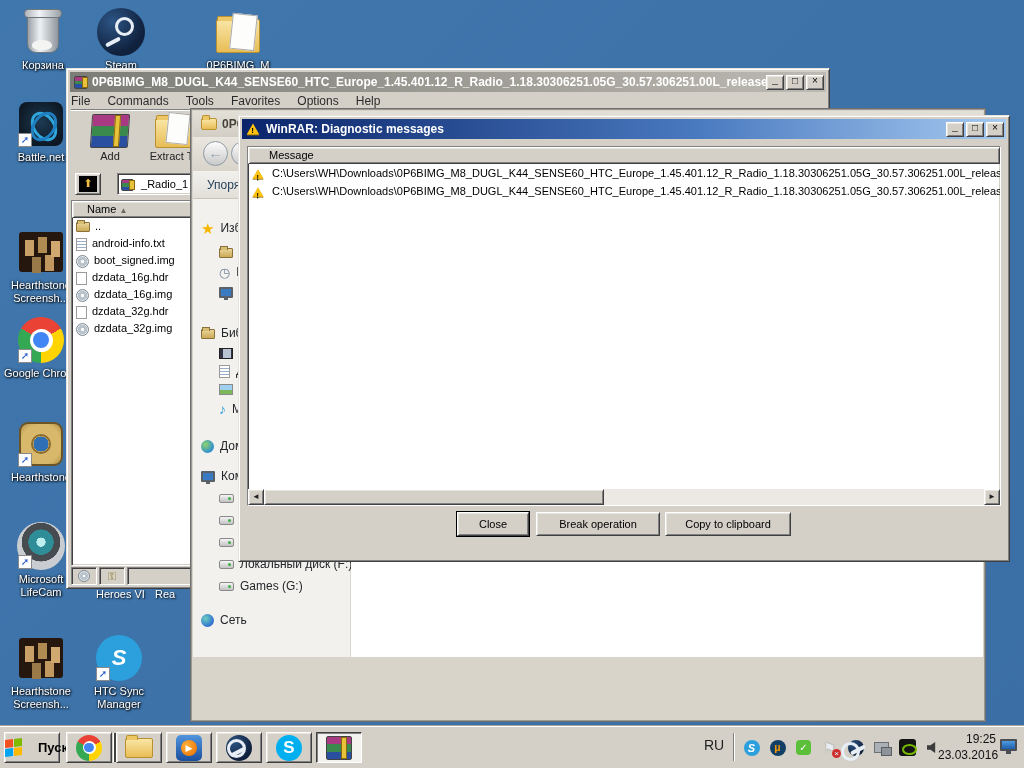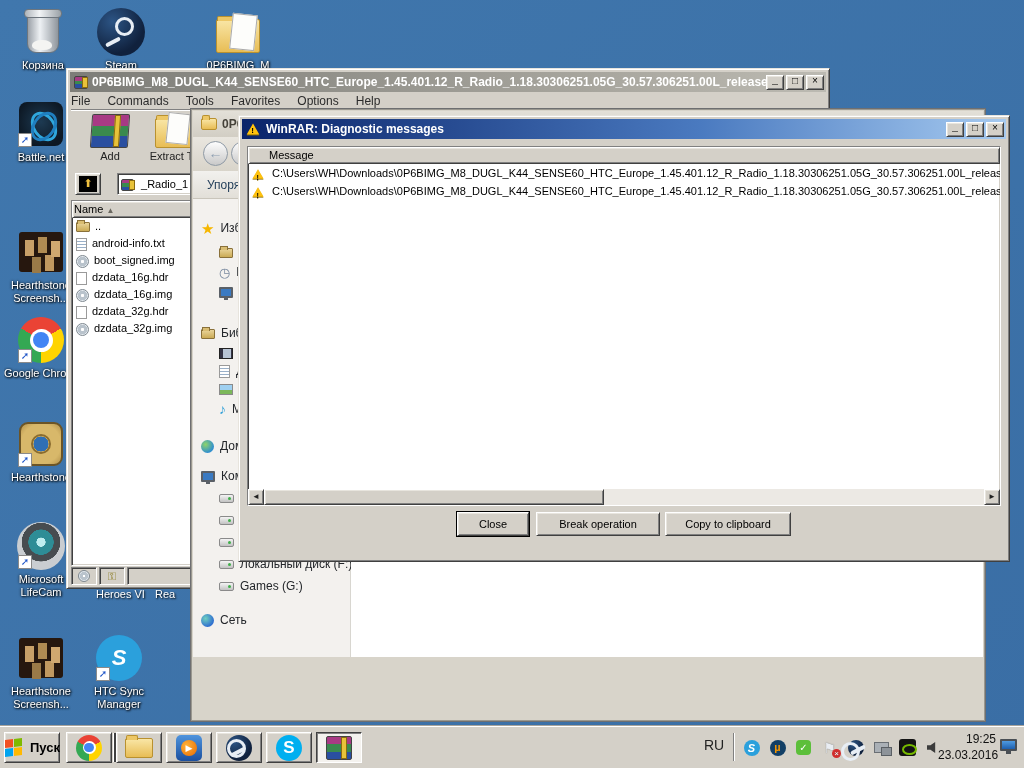--- a/index.html
+++ b/index.html
@@ -233,21 +233,21 @@
     <span class="btn3d abs" style="left:4px;top:3px;width:26px;height:22px;text-align:center;">
       <span style="display:inline-block;width:18px;height:16px;background:#000;color:#f0c040;font-size:11px;line-height:15px;margin-top:2px;">⬆</span>
     </span>
     <span class="sunk abs" style="left:46px;top:3px;width:130px;height:22px;line-height:20px;padding-left:3px;white-space:nowrap;overflow:hidden;">
       <span class="icon-rarbooks mini" style="width:13px;height:12px;margin-right:4px;"></span>
       <span style="font-size:11px;">_Radio_1</span>
     </span>
   </div>
   <div class="sunk abs" style="left:4px;top:131px;right:4px;bottom:22px;overflow:hidden;">
     <div style="height:17px;border-bottom:1px solid #aaa;display:flex;">
-      <span class="btn3d" style="width:132px;height:17px;line-height:15px;padding-left:1px;border-width:1px;">
+      <span class="btn3d" style="width:132px;height:17px;line-height:15px;padding-left:14px;border-width:1px;">
         <span>Name</span>
         <span style="color:#6a675f;font-size:8px;"> ▲</span>
       </span>
       <span class="btn3d" style="flex:1;height:17px;border-width:1px;"></span>
     </div>
     <div class="wr-row"><span class="mini mi-folder"></span><span>..</span></div>
     <div class="wr-row"><span class="mini mi-text"></span><span>android-info.txt</span></div>
     <div class="wr-row"><span class="mini mi-disc"></span><span>boot_signed.img</span></div>
     <div class="wr-row"><span class="mini mi-page"></span><span>dzdata_16g.hdr</span></div>
     <div class="wr-row"><span class="mini mi-disc"></span><span>dzdata_16g.img</span></div>
@@ -323,21 +323,21 @@
     </div>
   </div>
 
   <button class="btn3d abs" style="left:218px;top:396px;width:72px;height:24px;font-size:11px;outline:1px solid #000;outline-offset:0;">Close</button>
   <button class="btn3d abs" style="left:297px;top:396px;width:124px;height:24px;font-size:11px;">Break operation</button>
   <button class="btn3d abs" style="left:426px;top:396px;width:126px;height:24px;font-size:11px;">Copy to clipboard</button>
 
 </div>
 
 <div class="abs tb" style="left:0;top:726px;width:1024px;height:42px;z-index:100;">
-  <div class="btn3d abs" style="left:4px;top:5px;width:56px;height:31px;display:flex;align-items:center;justify-content:space-between;gap:8px;">
+  <div class="btn3d abs" style="left:4px;top:5px;width:56px;height:31px;display:flex;align-items:center;justify-content:space-between;gap:16px;">
     <span class="winflag">
         <span></span>
         <span></span>
         <span></span>
         <span></span>
       </span>
     <span style="font-weight:bold;font-size:13px;">Пуск</span>
   </div>
   <div class="btn3d abs tb-btn" style="left:66px;top:5px;">
       <span class="icon-chrome" style="width:26px;height:26px;display:block;"></span>

